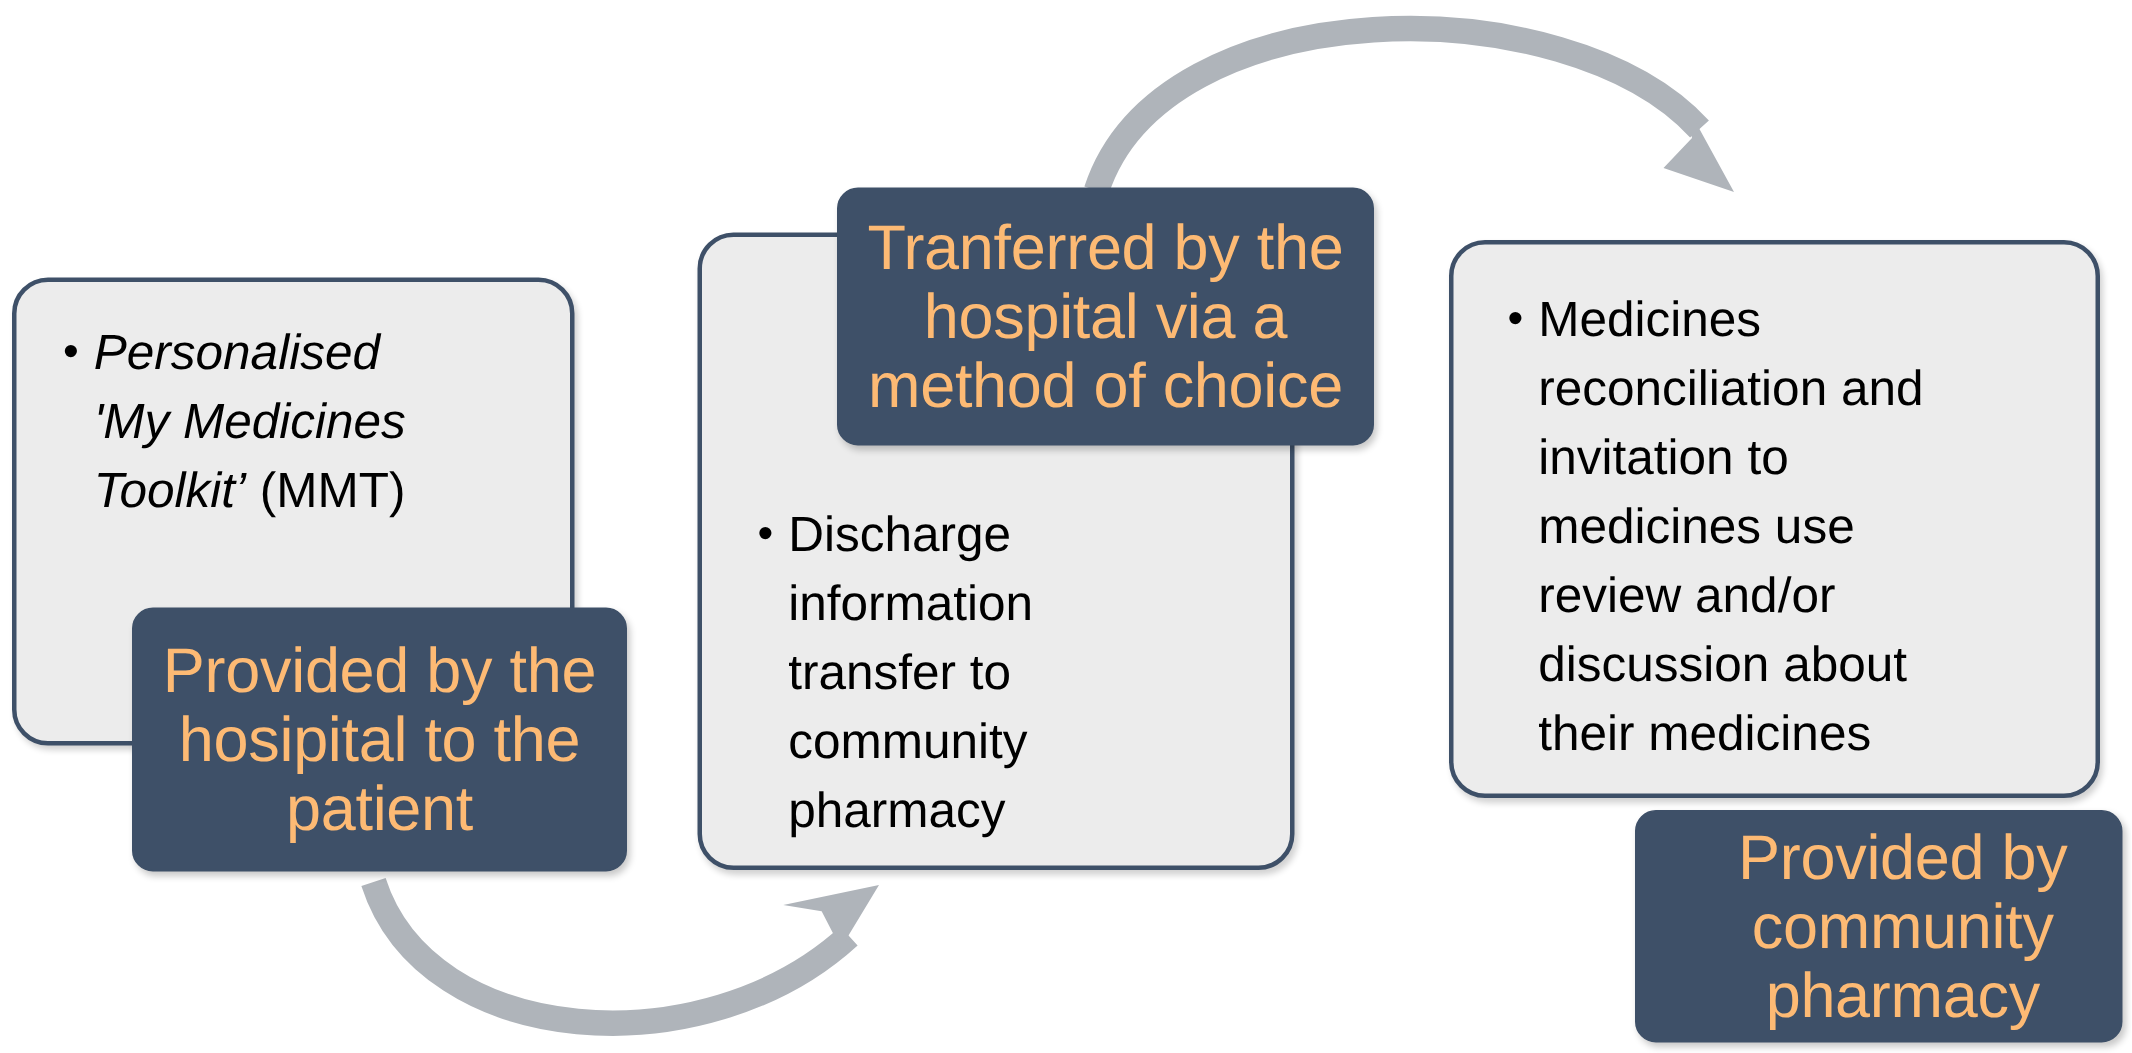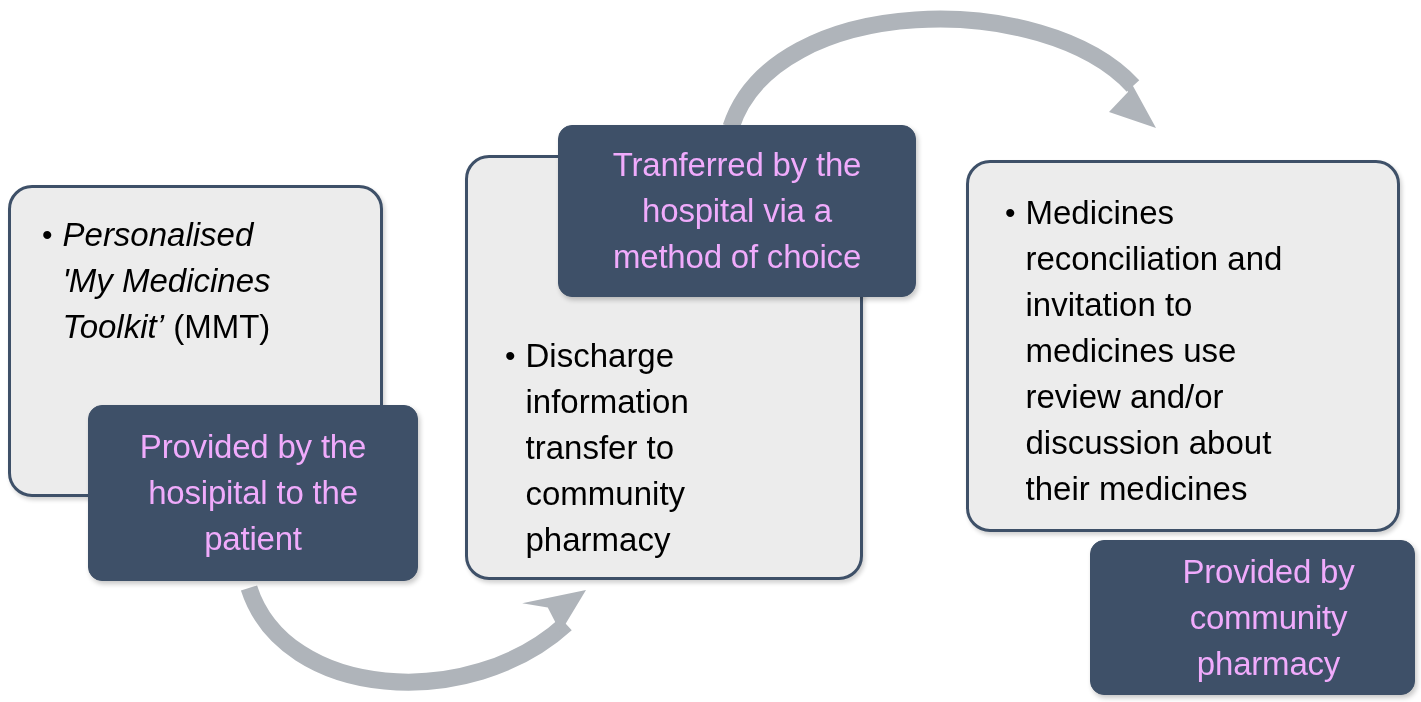--- a/index.html
+++ b/index.html
@@ -46,23 +46,23 @@
     box-shadow: 2px 3px 5px rgba(0,0,0,0.22);
     color: #FFFFFF;
     text-align: center;
     display: flex;
     align-items: center;
     justify-content: center;
   }
   .dark-box .dark-text {
     display: block;
     width: 100%;
-    font-size: 33px;
+    font-size: 42px;
     line-height: 46px;
-    color: #f0abfc;
+    color: #fdba74;
     white-space: pre-line;
     letter-spacing: -0.2px;
   }
 
   
   .bullet-row {
     position: absolute;
     display: flex;
     align-items: flex-start;
     color: #0A0A0A;

